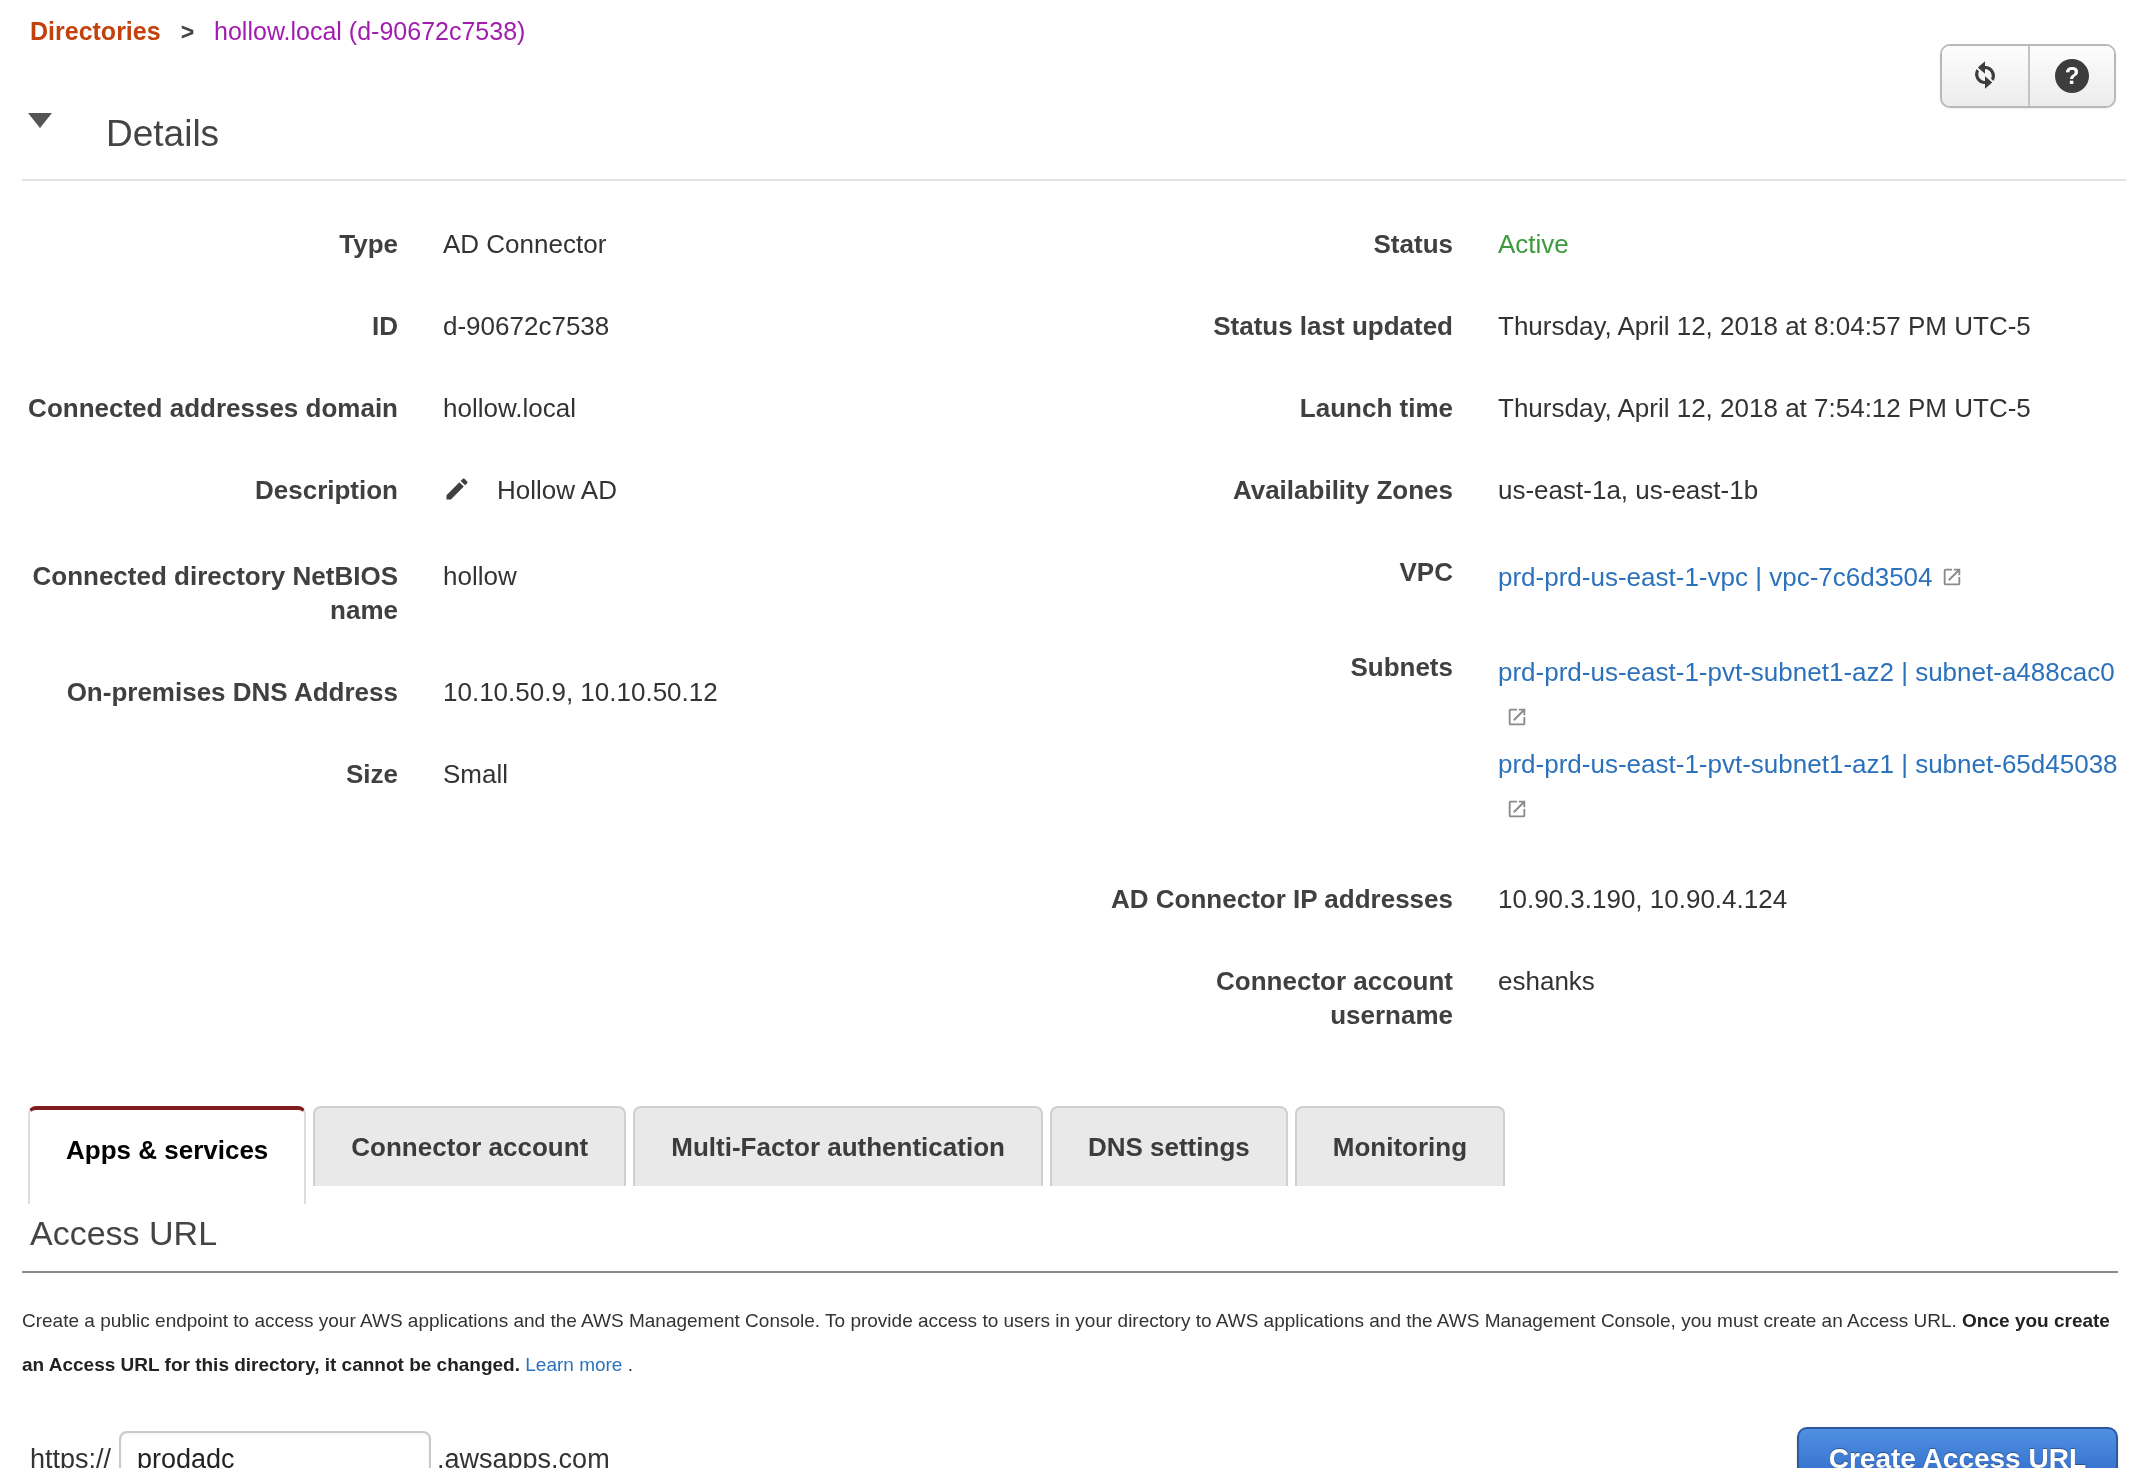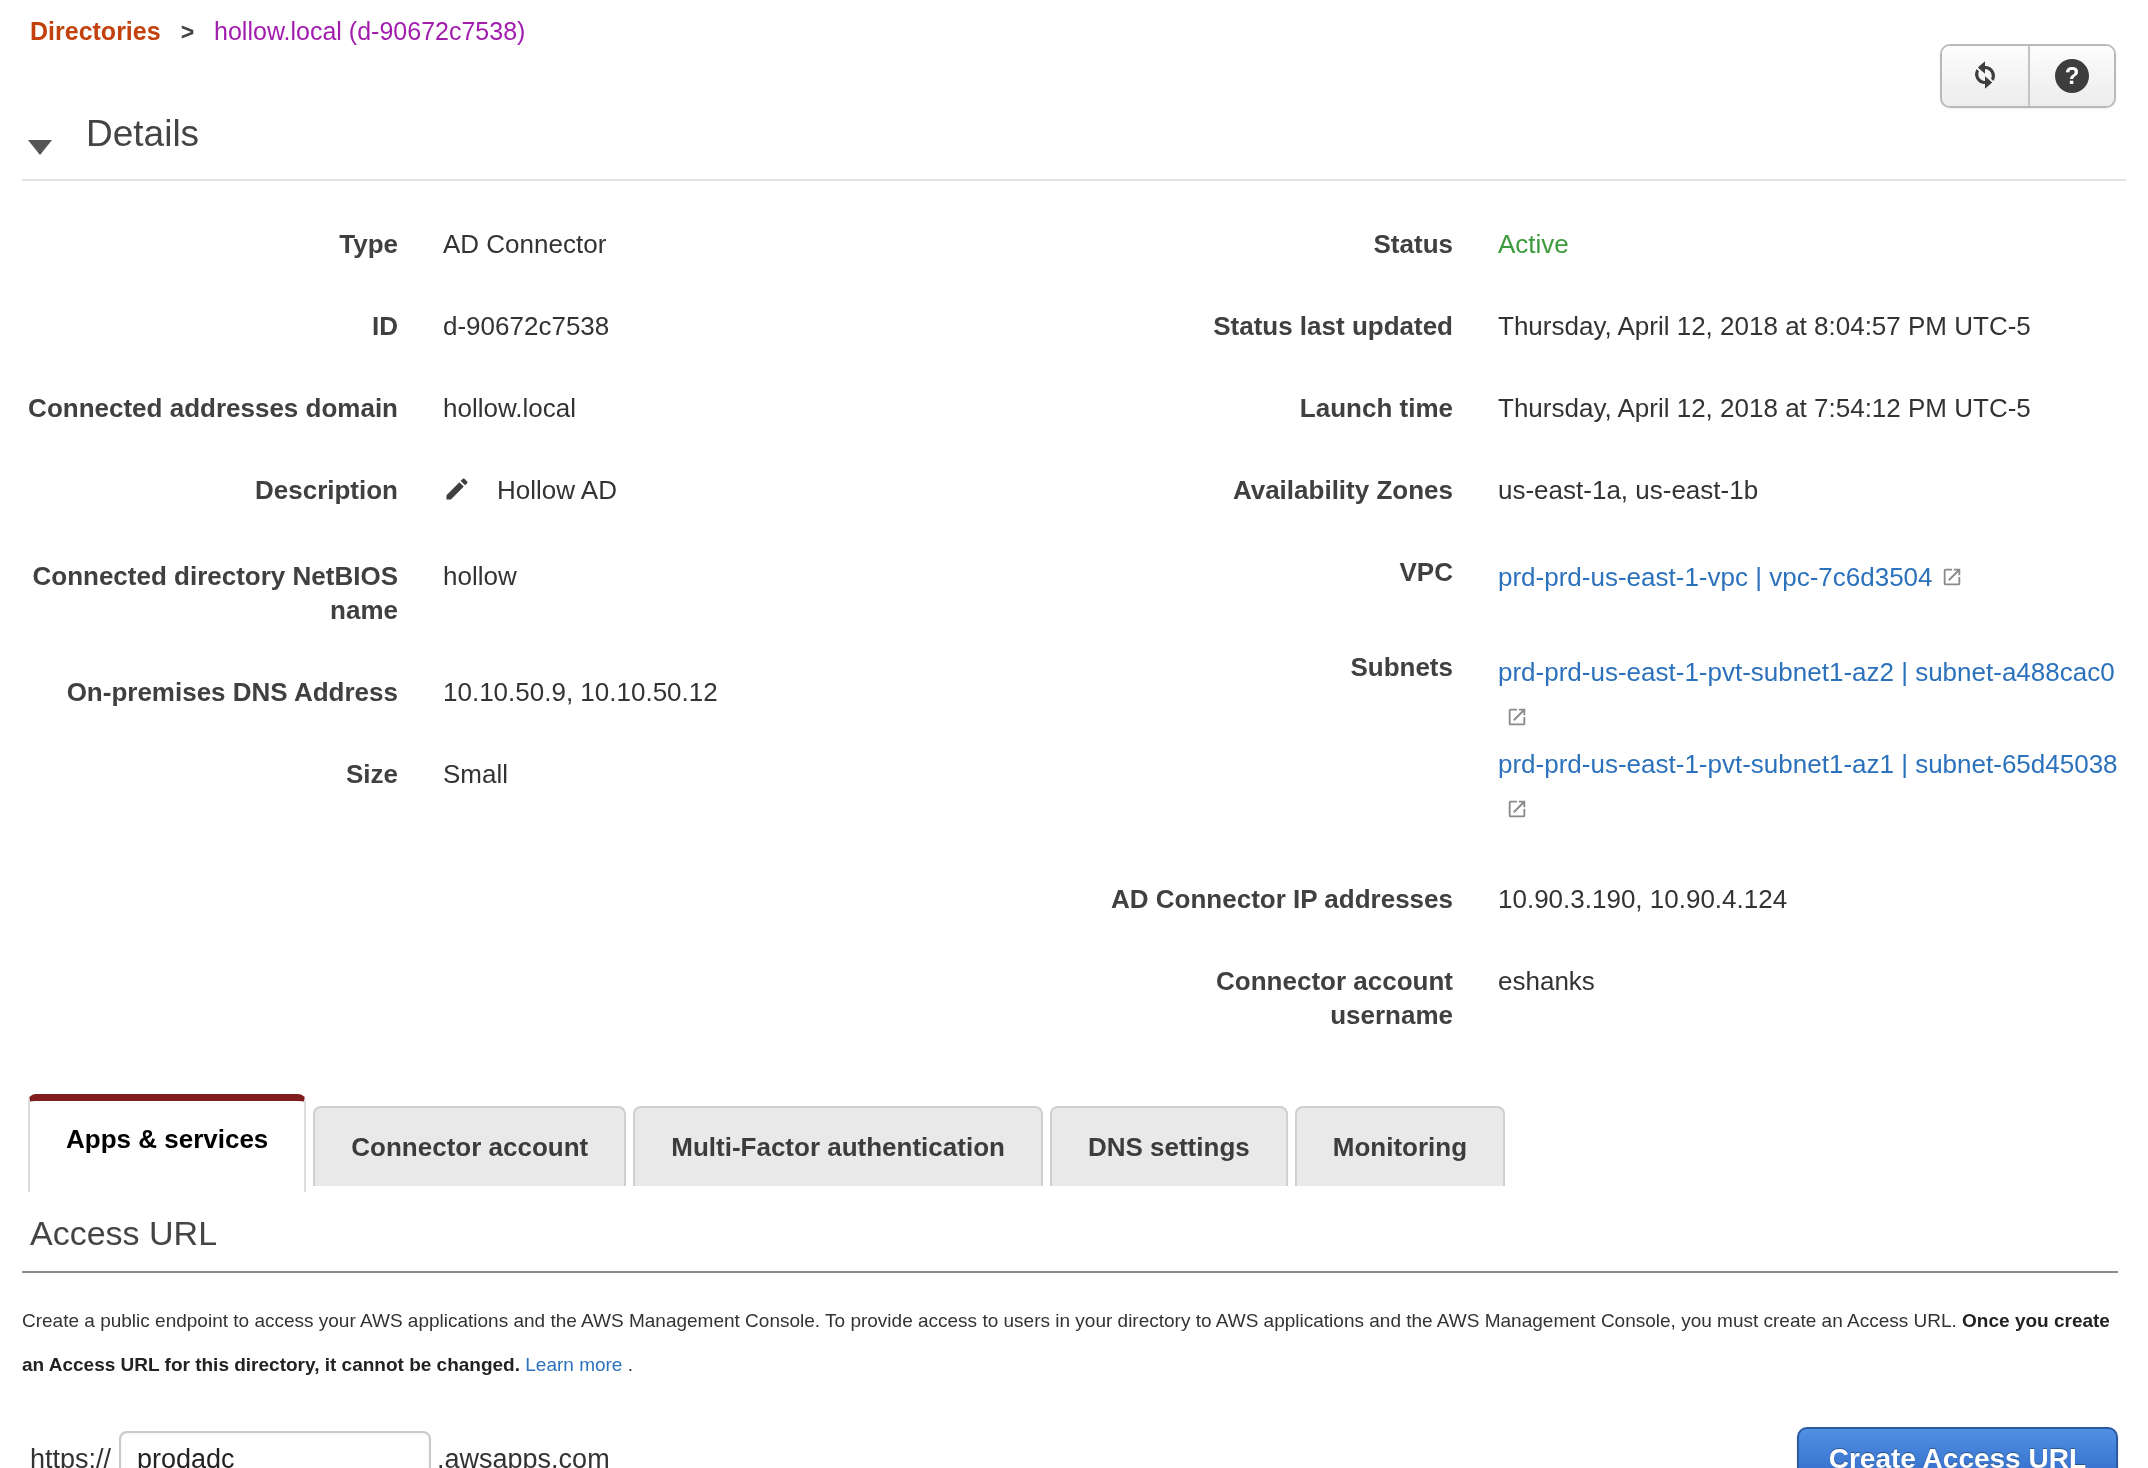--- a/index.html
+++ b/index.html
@@ -24,21 +24,21 @@
     width: 86px; height: 60px; display: flex; align-items: center; justify-content: center;
     background: linear-gradient(#fdfdfd, #ececec); cursor: pointer; border: none;
   }
   .icon-btn + .icon-btn { border-left: 2px solid #c4c4c4; }
   .help-circle {
     width: 34px; height: 34px; border-radius: 50%; background: #3d3d3d;
     color: #fff; font-weight: bold; font-size: 24px;
     display: flex; align-items: center; justify-content: center;
   }
   
-  .section-header { margin: 64px 0 0 28px; display: flex; align-items: flex-end; }
+  .section-header { margin: 64px 0 0 28px; display: flex; align-items: flex-start; gap: 20px; }
   .tri-down {
     width: 0; height: 0; border-left: 12px solid transparent; border-right: 12px solid transparent;
     border-top: 15px solid #555; margin-right: 34px; cursor: pointer;
   }
   .section-title { font-size: 37px; font-weight: 400; color: #444; }
   hr.details-rule { border: none; border-top: 2px solid #e2e2e2; margin: 24px 22px 46px 22px; }
   .details-grid { display: flex; padding: 0 28px; align-items: flex-start; }
   .dcol { display: block; }
   .dcol-left { width: 1070px; flex: none; }
   .dcol-right { flex: 1; }
@@ -55,23 +55,23 @@
   
   .tabs { display: flex; padding-left: 28px; margin-top: 14px; height: 98px; align-items: flex-start; }
   .tab {
     height: 80px; margin-top: 12px; margin-right: 7px; padding: 0 36px;
     display: flex; align-items: center;
     background: #e9e9e9; border: 2px solid #cfcfcf; border-bottom: none;
     border-radius: 8px 8px 0 0;
     font-size: 26px; font-weight: bold; color: #3c3c3c; cursor: pointer; white-space: nowrap;
   }
   .tab.active {
-    margin-top: 0; height: 98px; background: #fff; color: #000;
+    margin-top: 12px; height: 98px; background: #fff; color: #000;
     border: 2px solid #ddd; border-bottom: none;
-    border-top: 7px solid #7f1d1d; z-index: 2; padding-bottom: 14px;
+    border-top: 4px solid #7f1d1d; z-index: 2; padding-bottom: 14px;
   }
   
   .sub-section { padding: 0 30px 0 22px; }
   .sub-title { font-size: 34px; font-weight: 400; color: #444; margin-top: 22px; padding-left: 8px; }
   hr.access-rule { border: none; border-top: 2px solid #8a8a8a; margin: 18px 0 0 0; }
   .access-desc { margin-top: 26px; font-size: 19px; line-height: 44px; color: #333; }
   .access-desc b { color: #222; }
   .learn-link { color: #2b71bc; text-decoration: none; cursor: pointer; }
   .url-row { display: flex; align-items: center; margin-top: 40px; font-size: 27px; color: #333; }
   .url-prefix { margin-right: 8px; padding-left: 8px; }

